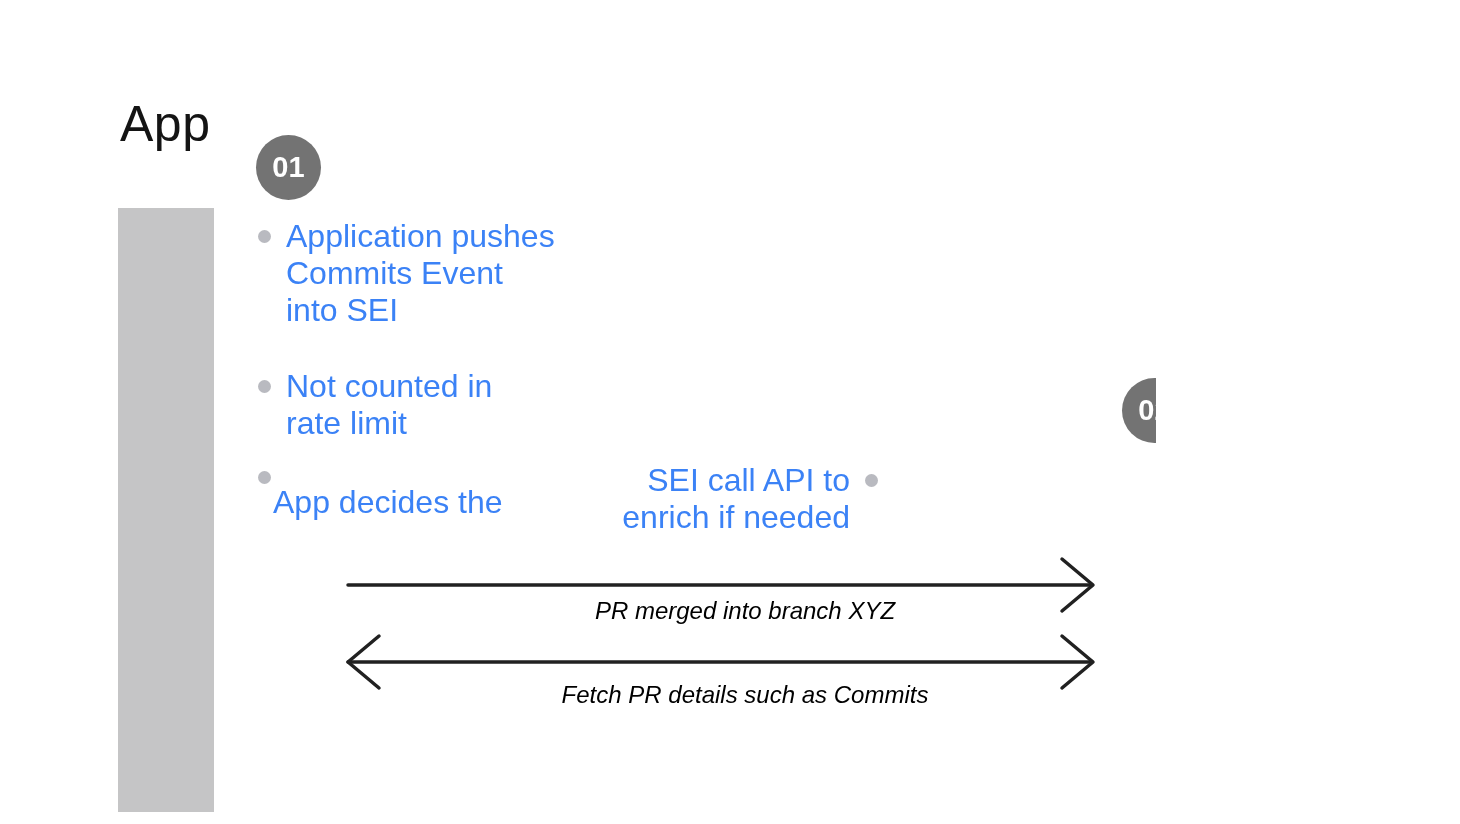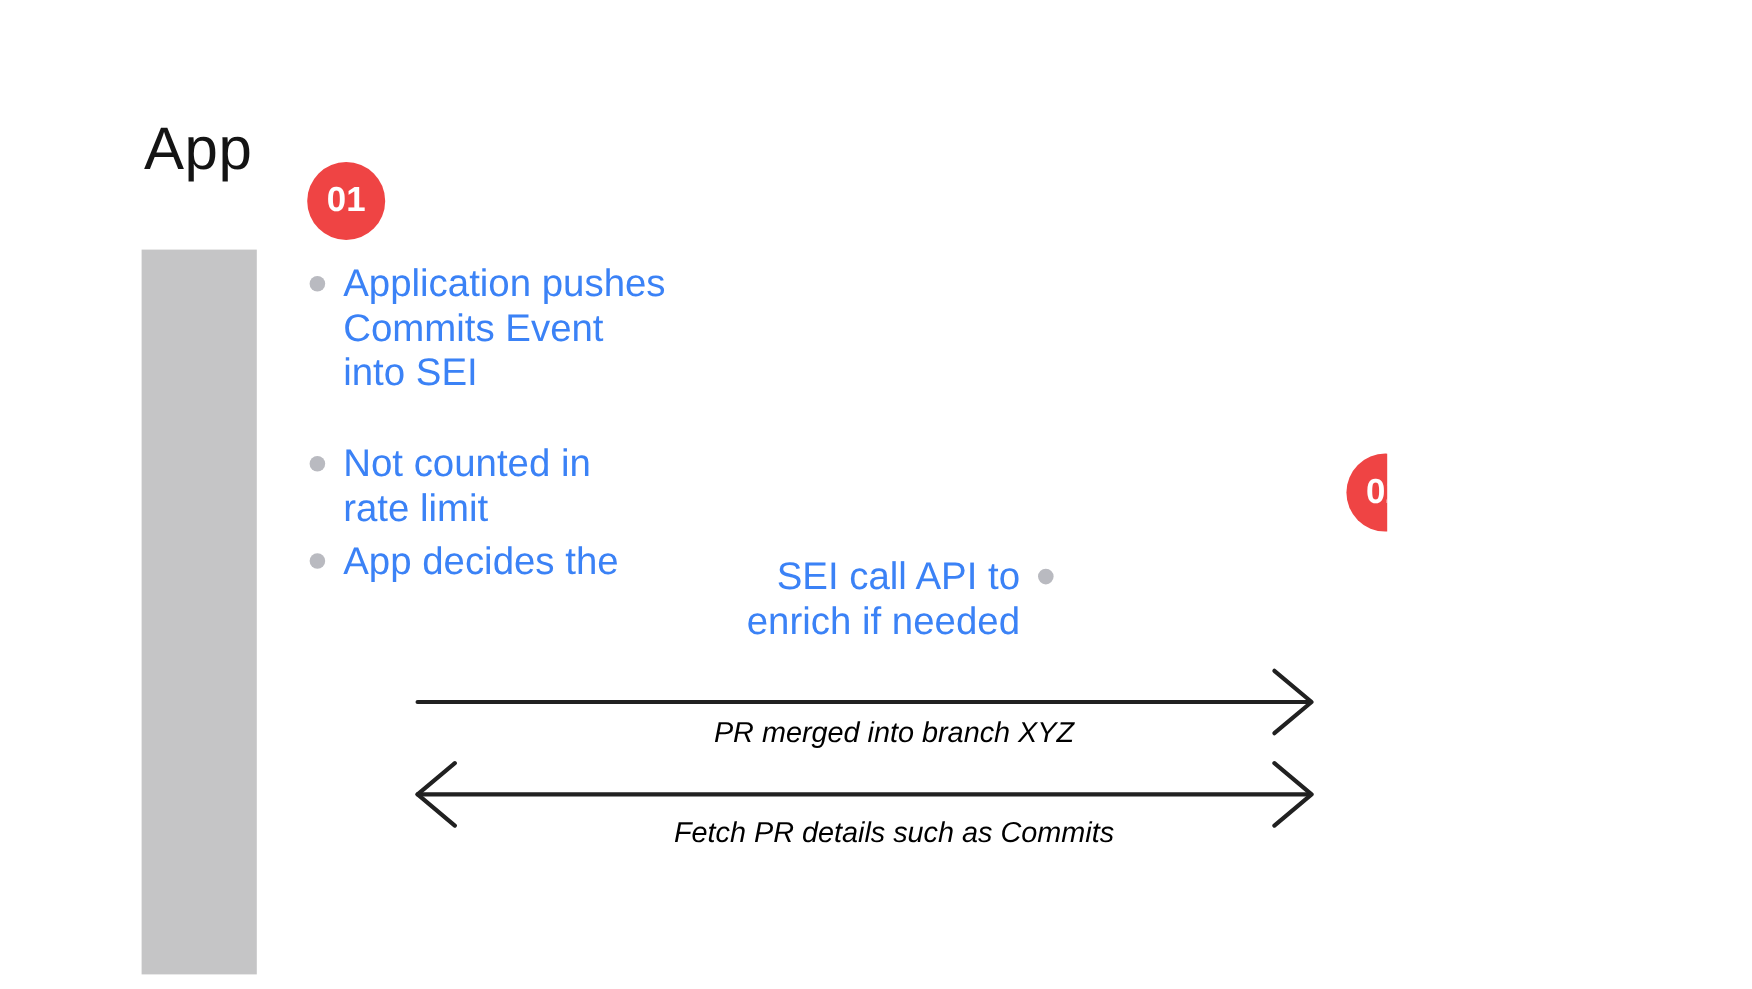--- a/index.html
+++ b/index.html
@@ -37,21 +37,21 @@
   .gray-bar { left: 118px; background: #c5c5c6; }
   .green-bar {
     left: 1227px;
     background: linear-gradient(160deg, #7ab753 0%, #82c35a 45%, #96d967 100%);
   }
   .badge {
     position: absolute;
     width: 65px;
     height: 65px;
     border-radius: 50%;
-    background: #ef4444;
+    background: #737373;
     color: #ffffff;
     font-size: 29px;
     font-weight: bold;
     display: flex;
     align-items: center;
     justify-content: center;
   }
   .badge-01 { left: 256px; top: 135px; }
   .badge-02 { left: 1122px; top: 378px; }
   .bullet-group {
@@ -69,21 +69,21 @@
   }
   .bullet-group .lines {
     font-size: 32px;
     line-height: 37px;
     color: #3b82f6;
   }
   .left-group { left: 258px; }
   .left-group .lines { margin-left: 15px; }
   .g1 { top: 218px; }
   .g2 { top: 368px; }
-  .g3 { top: 449px; }
+  .g3 { top: 459px; flex-direction: column; }
   .right-group { right: 278px; top: 462px; }
   .right-group .lines { margin-right: 15px; text-align: right; }
   .arrows-svg {
     position: absolute;
     left: 340px;
     top: 552px;
     width: 780px;
     height: 150px;
   }
   .arrows-svg path {

